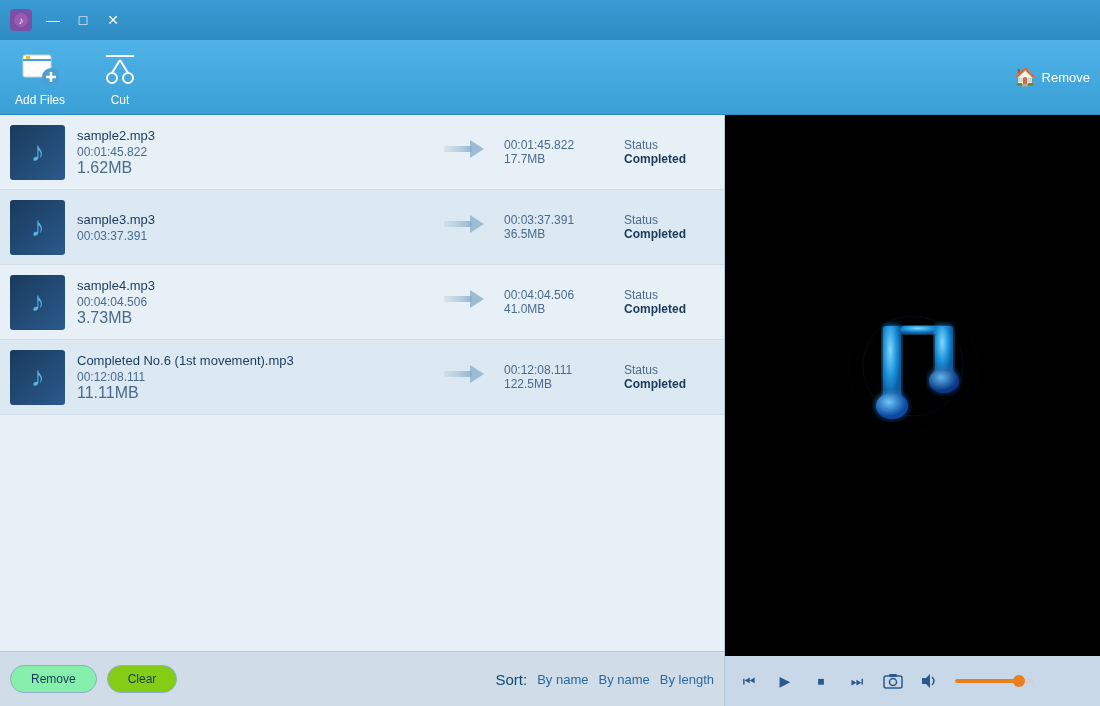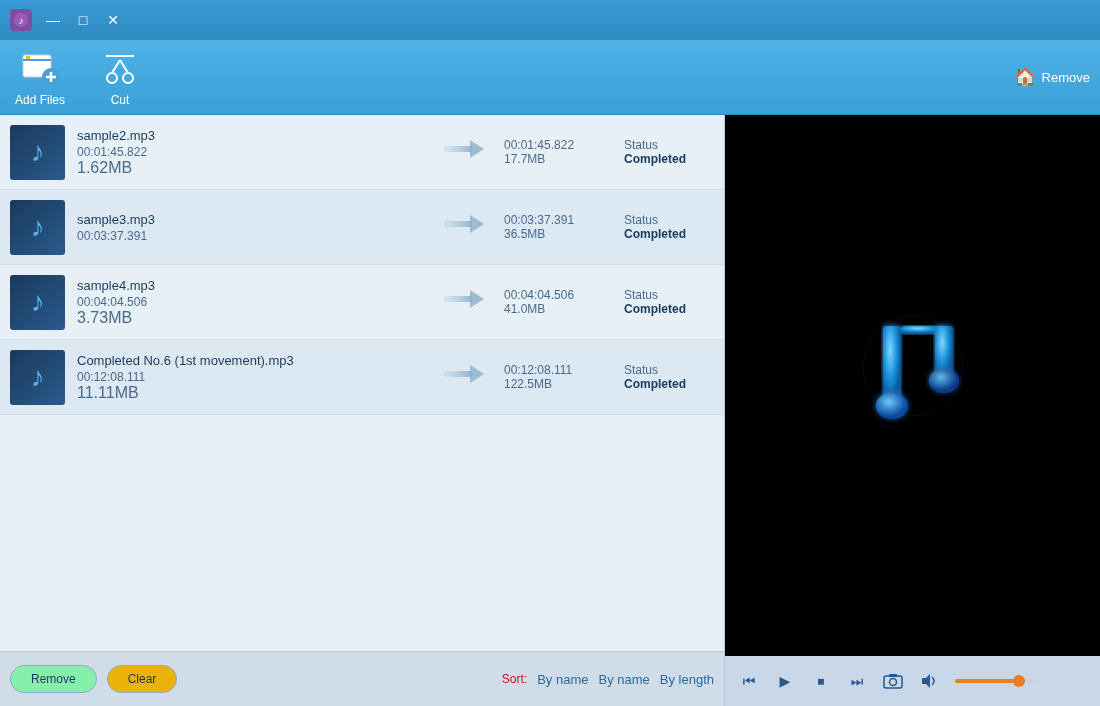--- a/index.html
+++ b/index.html
@@ -109,23 +109,23 @@
       display: flex; align-items: center;
       padding: 0 10px;
     }
     .btn-remove, .btn-clear {
       height: 28px; border-radius: 14px;
       border: 1px solid #8ab0cc;
       background: #86efac;
       color: #1a3a5c; font-size: 12px;
       cursor: pointer; padding: 0 20px;
     }
-    .btn-clear { margin-left: 10px; background: #eab308; }
+    .btn-clear { margin-left: 10px; background: #84cc16; }
     .sort-section { margin-left: auto; display: flex; align-items: center; gap: 10px; }
-    .sort-label { font-size: 12px; color: #b91c1c; }
+    .sort-label { font-size: 15px; color: #0c4a6e; }
     .sort-option { font-size: 13px; color: #2a6a9c; cursor: pointer; }
 
     
     .right-panel {
       width: 375px;
       background: #000;
       display: flex; flex-direction: column;
     }
     .preview-area {
       flex: 1;

